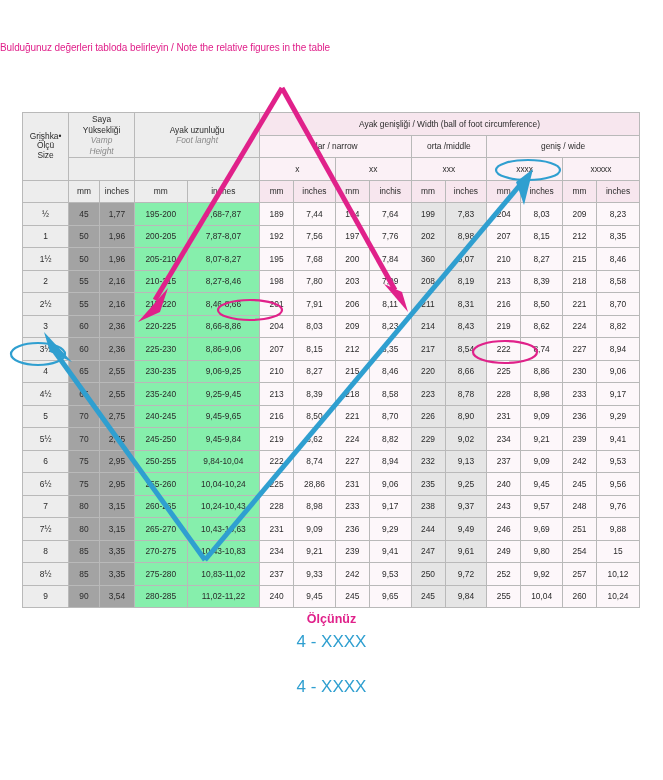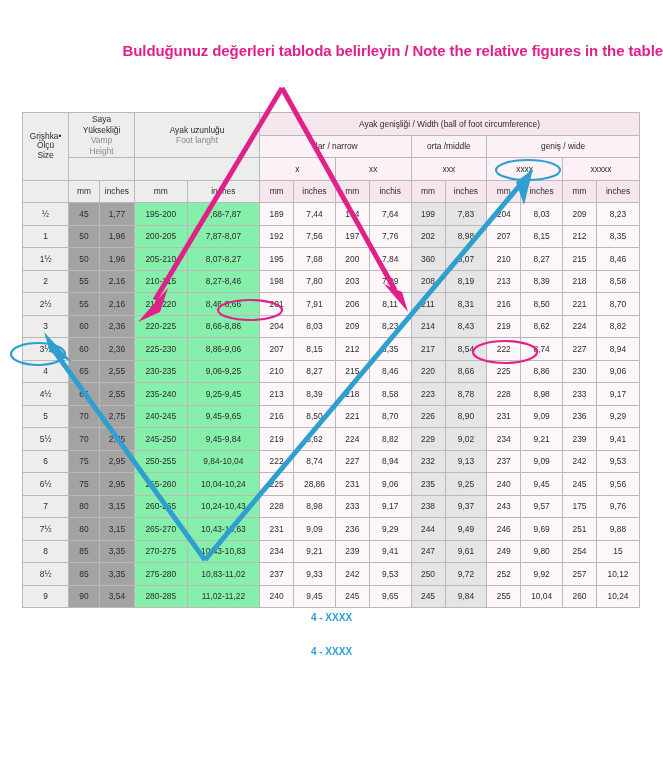--- a/index.html
+++ b/index.html
@@ -12,24 +12,24 @@
     height: 780px;
     position: relative;
     font-family: "Liberation Sans", sans-serif;
     overflow: hidden;
   }
   #heading {
     position: absolute;
     top: 42px;
     left: 0;
     width: 663px;
-    text-align: right;
+    text-align: left;
     color: #e0218a;
-    font-size: 15px;
-    font-weight: bold;
+    font-size: 10px;
+    font-weight: normal;
     letter-spacing: -0.1px;
   }
   #table-wrap {
     position: absolute;
     top: 112px;
     left: 22px;
     width: 618px;
   }
   table.size-table {
     border-collapse: collapse;
@@ -52,21 +52,21 @@
   .hdr-pink {
     background: #f7e6ee;
   }
   .hdr-pinklite {
     background: #fbf1f6;
   }
   .hdr-title {
     font-size: 8.6px;
     line-height: 1.25;
   }
-  .sub-grey { color: #8a8a8a; font-weight: normal; }
+  .sub-grey { color: #8a8a8a; font-weight: normal; font-style: italic; }
   .unit-row td {
     height: 17px;
     font-size: 8px;
     color: #3a3a3a;
   }
   .unit-row td.g { background: #ededed; }
   .unit-row td.p { background: #f7e6ee; }
   .col-vamp { background: #a3a3a3; }
   .col-len  { background: #86efac; }
   .data-narrow { background: #fdf7fa; }
@@ -91,22 +91,22 @@
     text-align: center;
   }
   .foot-pink {
     color: #e0218a;
     font-weight: bold;
     font-size: 12.5px;
     line-height: 1.55;
   }
   .foot-blue {
     color: #2f9fd0;
-    font-weight: bold;
-    font-size: 10px;
+    font-weight: normal;
+    font-size: 17px;
     line-height: 1.55;
   }
   .gap { height: 18px; }
 </style>
 </head>
 <body>
 
 <div id="heading">Bulduğunuz değerleri tabloda belirleyin / Note the relative figures in the table</div>
 
 <div id="table-wrap">
@@ -408,21 +408,21 @@
           <td class="col-len">260-265</td>
           <td class="col-len">10,24-10,43</td>
           <td class="data-narrow">228</td>
           <td class="data-narrow">8,98</td>
           <td class="data-narrow">233</td>
           <td class="data-narrow">9,17</td>
           <td class="data-mid">238</td>
           <td class="data-mid">9,37</td>
           <td class="data-wide">243</td>
           <td class="data-wide">9,57</td>
-          <td class="data-wide">175</td>
+          <td class="data-wide">248</td>
           <td class="data-wide">9,76</td>
         </tr>
         <tr>
           <td class="size-cell">7½</td>
           <td class="col-vamp">80</td>
           <td class="col-vamp">3,15</td>
           <td class="col-len">265-270</td>
           <td class="col-len">10,43-10,63</td>
           <td class="data-narrow">231</td>
           <td class="data-narrow">9,09</td>
@@ -507,16 +507,17 @@
     <path d="M 205,560 L 520,185" stroke="#2f9fd0" stroke-width="5" fill="none"></path>
     <path d="M 533,169 L 524,205 L 516,182 Z" fill="#2f9fd0"></path>
   </g>
 
   <ellipse cx="38" cy="354" rx="27" ry="11" fill="none" stroke="#2f9fd0" stroke-width="2.2"></ellipse>
   <ellipse cx="528" cy="170" rx="32" ry="10" fill="none" stroke="#2f9fd0" stroke-width="2.2"></ellipse>
   <ellipse cx="505" cy="352" rx="32" ry="11" fill="none" stroke="#e0218a" stroke-width="2.2"></ellipse>
 </svg>
 
 <div id="footer" style="top:610px;">
+  <div class="foot-pink">Ölçünüz</div>
   <div class="foot-blue">4 - XXXX</div>
   <div class="gap"></div>
   <div class="foot-blue">4 - XXXX</div>
 </div>
 
 </body></html>

